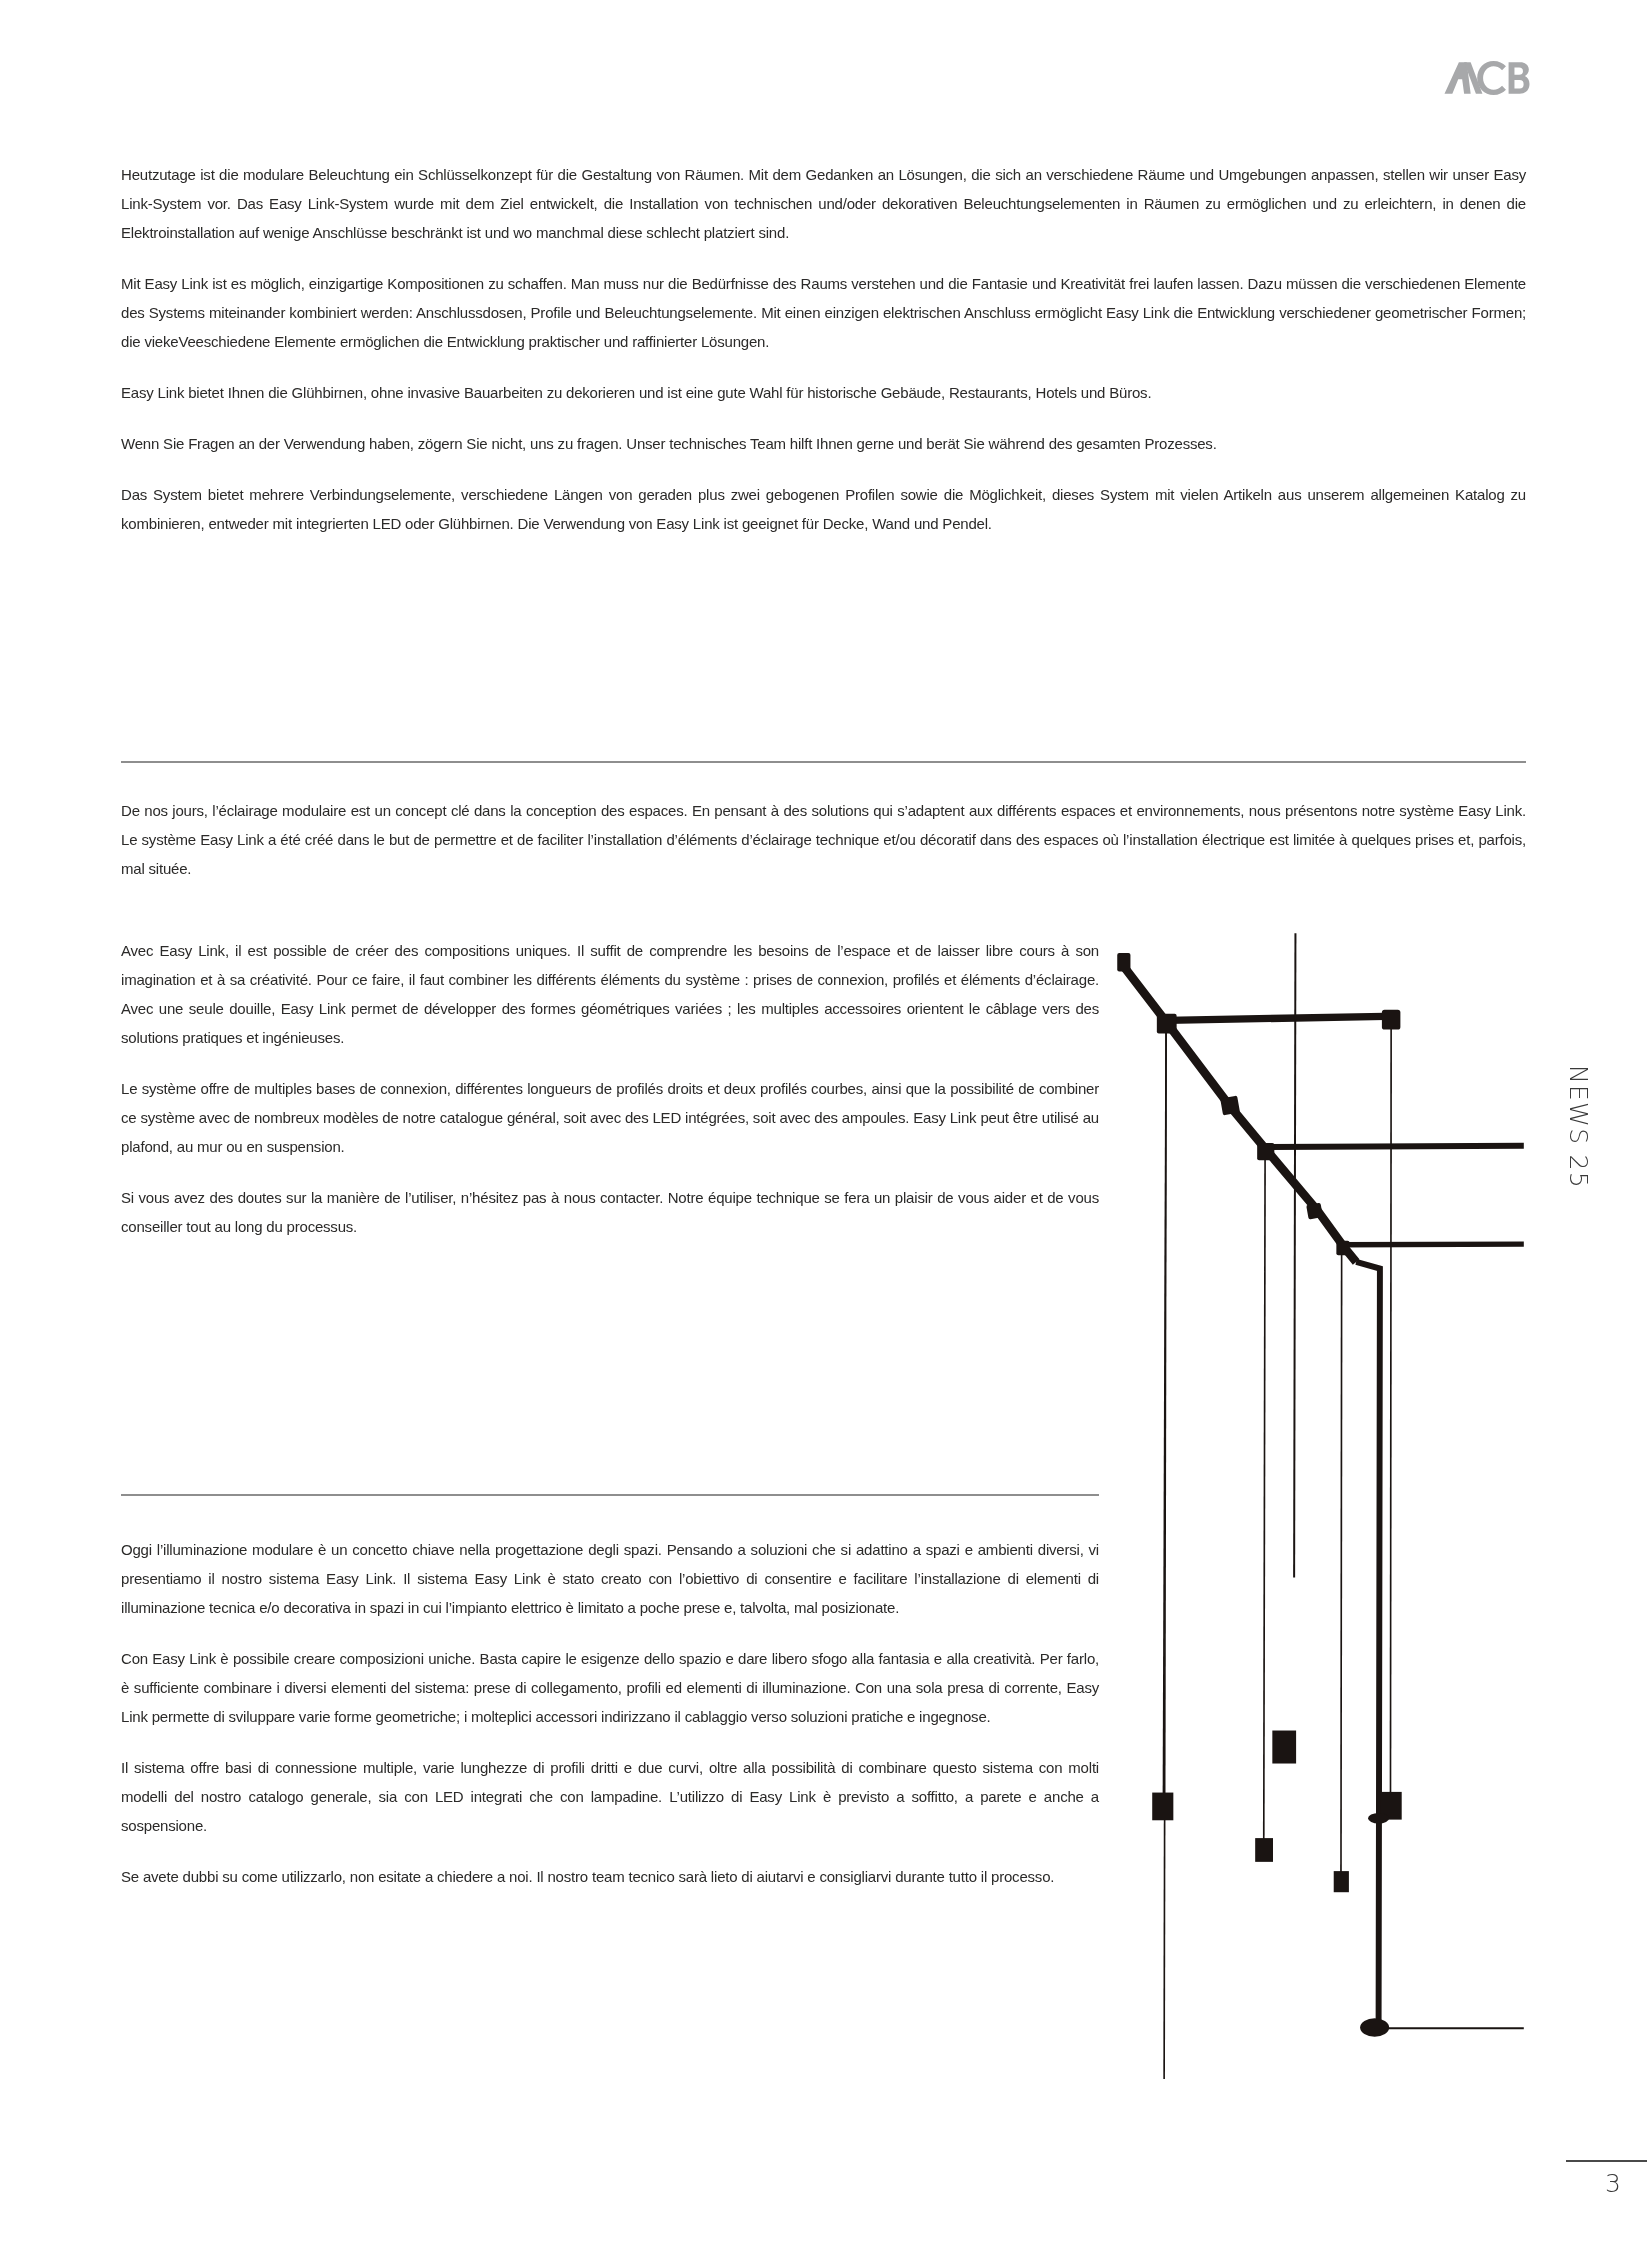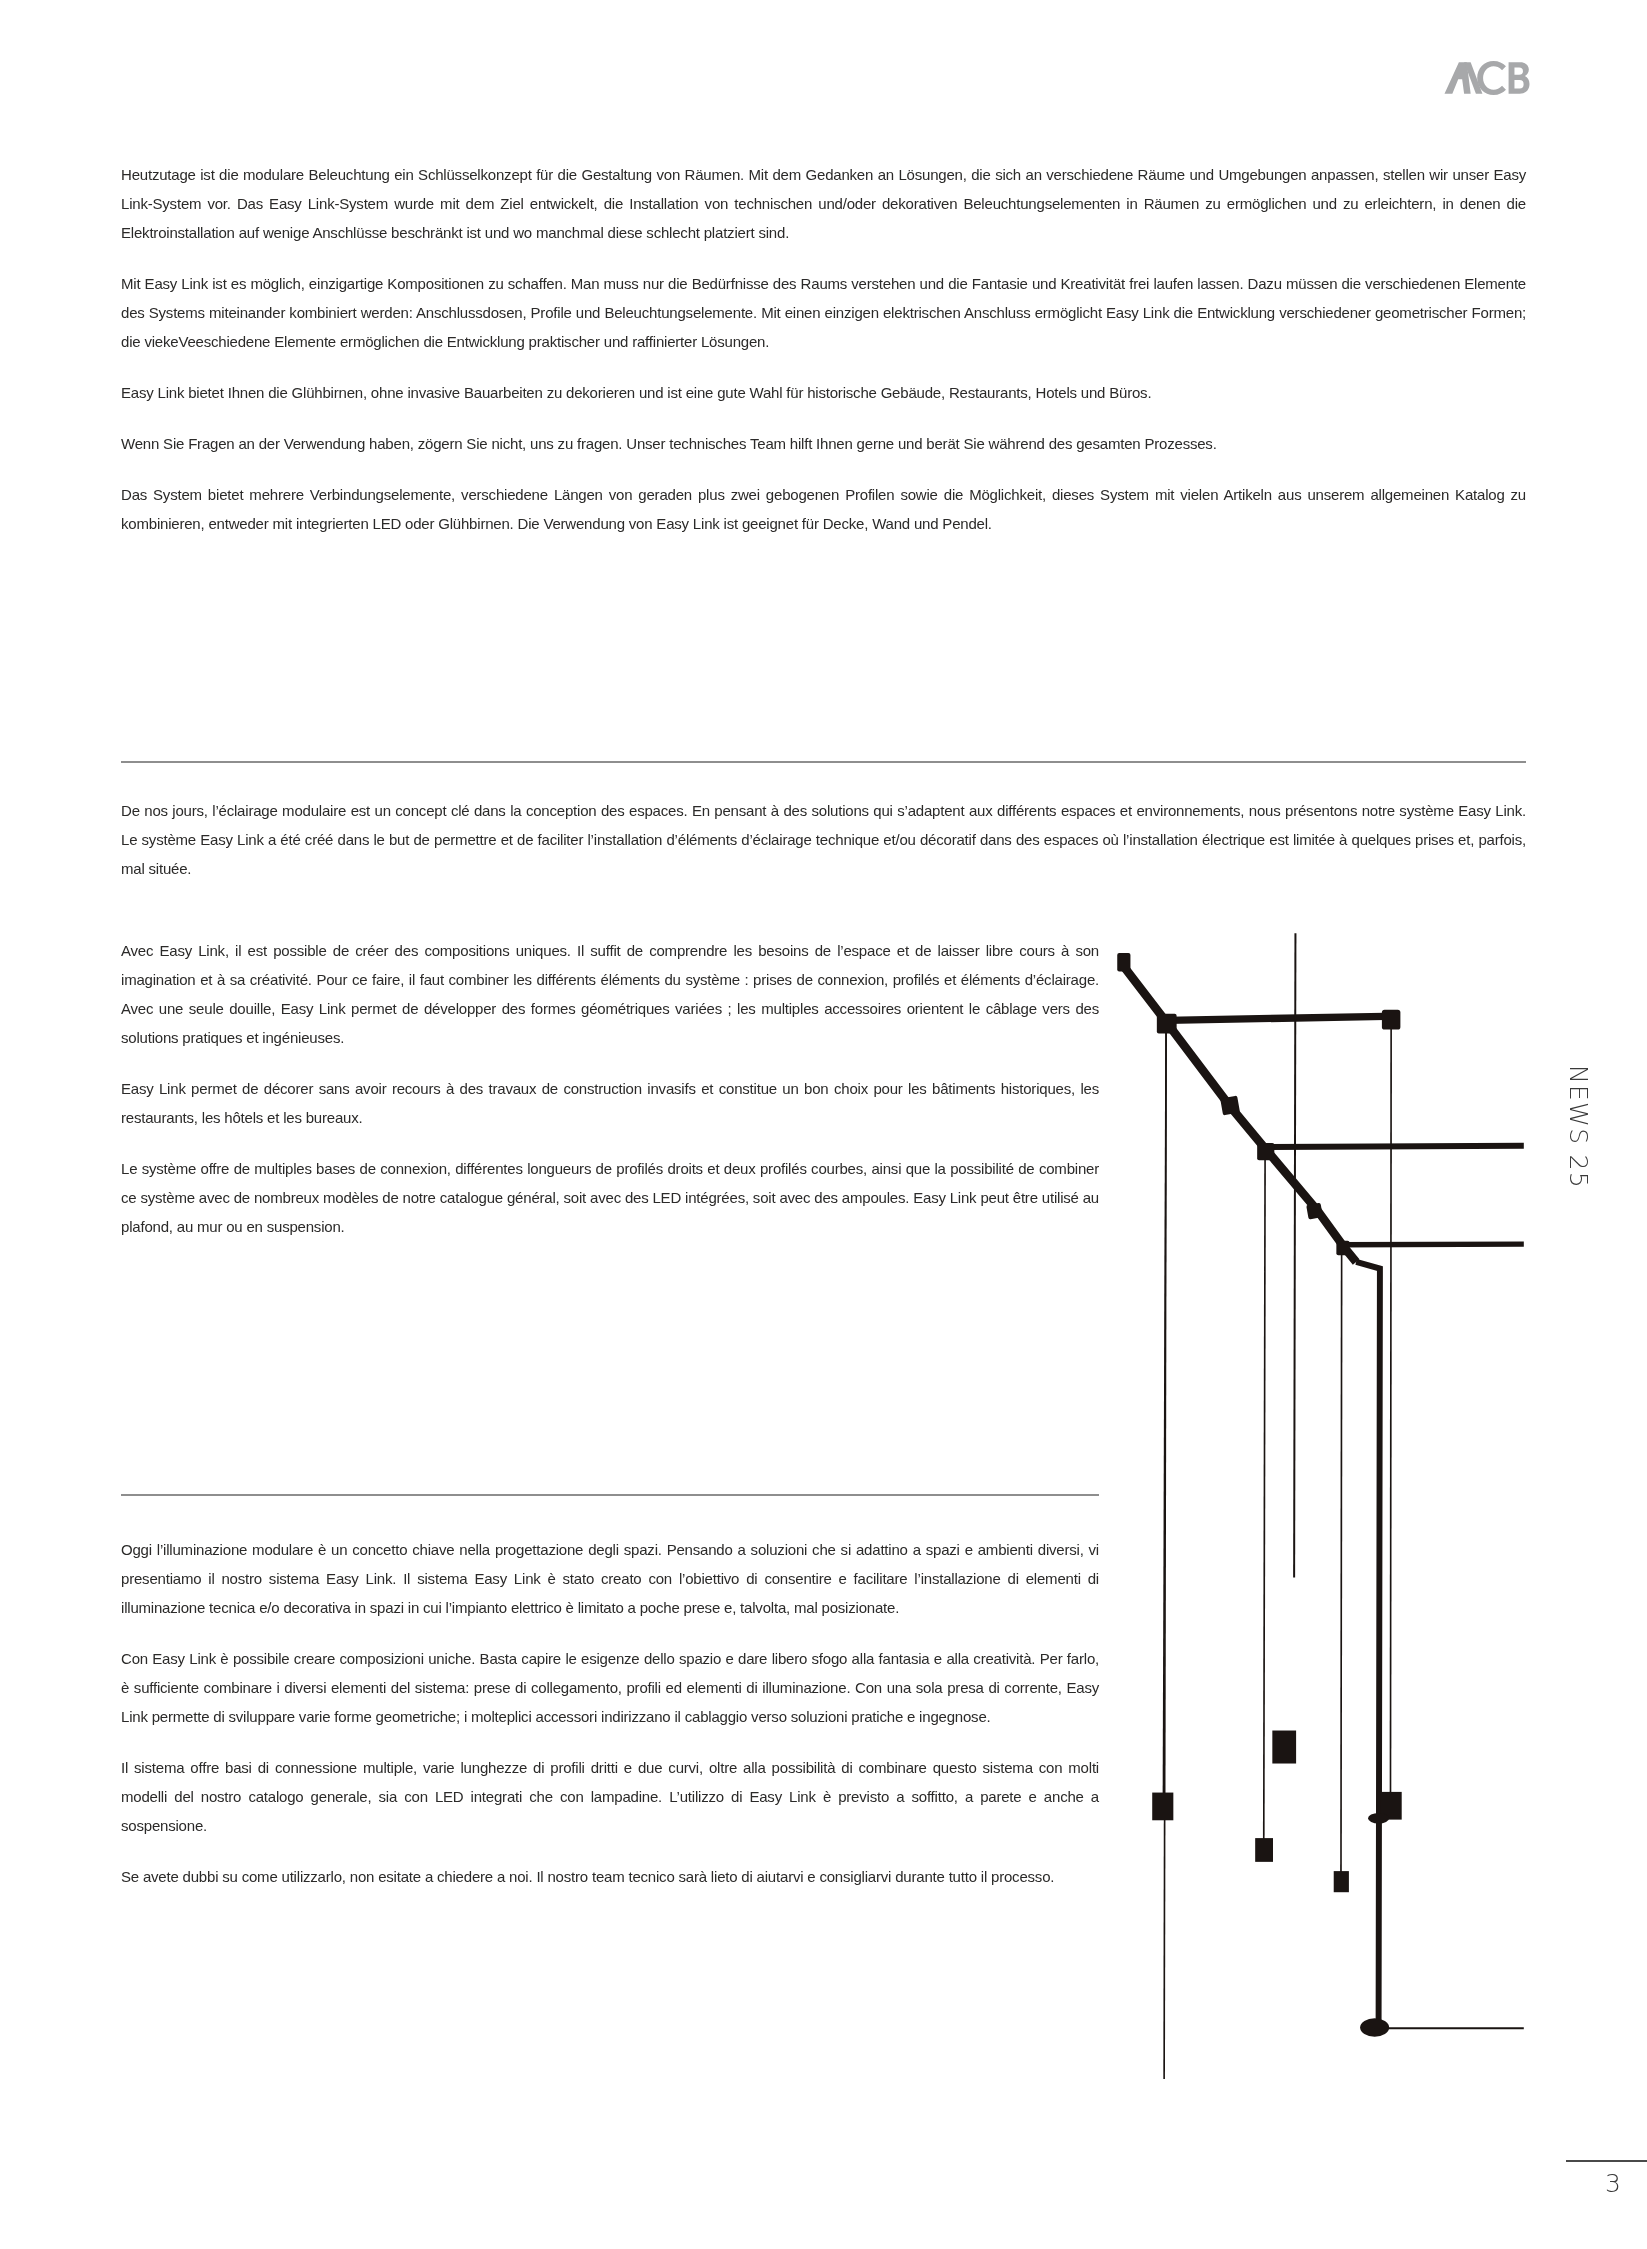--- a/index.html
+++ b/index.html
@@ -52,22 +52,22 @@
 </div>
 
 <div class="rule" id="rule1"></div>
 
 <div class="text-block" id="fr1">
   <p>De nos jours, l’éclairage modulaire est un concept clé dans la conception des espaces. En pensant à des solutions qui s’adaptent aux différents espaces et environnements, nous présentons notre système Easy Link. Le système Easy Link a été créé dans le but de permettre et de faciliter l’installation d’éléments d’éclairage technique et/ou décoratif dans des espaces où l’installation électrique est limitée à quelques prises et, parfois, mal située.</p>
 </div>
 
 <div class="text-block" id="fr2">
   <p>Avec Easy Link, il est possible de créer des compositions uniques. Il suffit de comprendre les besoins de l’espace et de laisser libre cours à son imagination et à sa créativité. Pour ce faire, il faut combiner les différents éléments du système : prises de connexion, profilés et éléments d’éclairage. Avec une seule douille, Easy Link permet de développer des formes géométriques variées ; les multiples accessoires orientent le câblage vers des solutions pratiques et ingénieuses.</p>
-  <p>Easy Link permet de décorer sans avoir recours à des travaux de construction invasifs et constitue un bon choix pour les bâtiments historiques, les restaurants, les hôtels et les bureaux.</p>
   <p>Le système offre de multiples bases de connexion, différentes longueurs de profilés droits et deux profilés courbes, ainsi que la possibilité de combiner ce système avec de nombreux modèles de notre catalogue général, soit avec des LED intégrées, soit avec des ampoules. Easy Link peut être utilisé au plafond, au mur ou en suspension.</p>
+  <p>Si vous avez des doutes sur la manière de l’utiliser, n’hésitez pas à nous contacter. Notre équipe technique se fera un plaisir de vous aider et de vous conseiller tout au long du processus.</p>
 </div>
 
 <div class="rule" id="rule2"></div>
 
 <div class="text-block" id="it">
   <p>Oggi l’illuminazione modulare è un concetto chiave nella progettazione degli spazi. Pensando a soluzioni che si adattino a spazi e ambienti diversi, vi presentiamo il nostro sistema Easy Link. Il sistema Easy Link è stato creato con l’obiettivo di consentire e facilitare l’installazione di elementi di illuminazione tecnica e/o decorativa in spazi in cui l’impianto elettrico è limitato a poche prese e, talvolta, mal posizionate.</p>
   <p>Con Easy Link è possibile creare composizioni uniche. Basta capire le esigenze dello spazio e dare libero sfogo alla fantasia e alla creatività. Per farlo, è sufficiente combinare i diversi elementi del sistema: prese di collegamento, profili ed elementi di illuminazione. Con una sola presa di corrente, Easy Link permette di sviluppare varie forme geometriche; i molteplici accessori indirizzano il cablaggio verso soluzioni pratiche e ingegnose.</p>
   <p>Il sistema offre basi di connessione multiple, varie lunghezze di profili dritti e due curvi, oltre alla possibilità di combinare questo sistema con molti modelli del nostro catalogo generale, sia con LED integrati che con lampadine. L’utilizzo di Easy Link è previsto a soffitto, a parete e anche a sospensione.</p>
   <p>Se avete dubbi su come utilizzarlo, non esitate a chiedere a noi. Il nostro team tecnico sarà lieto di aiutarvi e consigliarvi durante tutto il processo.</p>
 </div>

